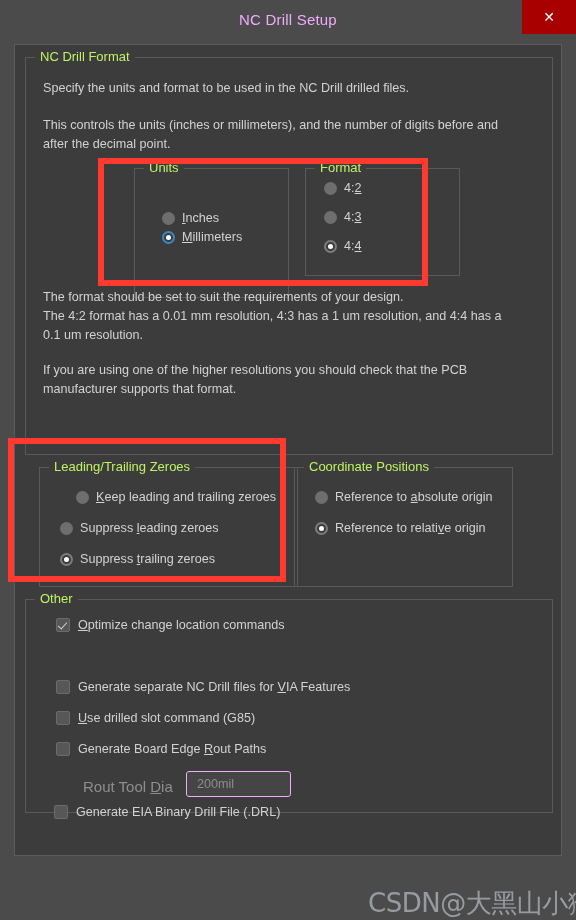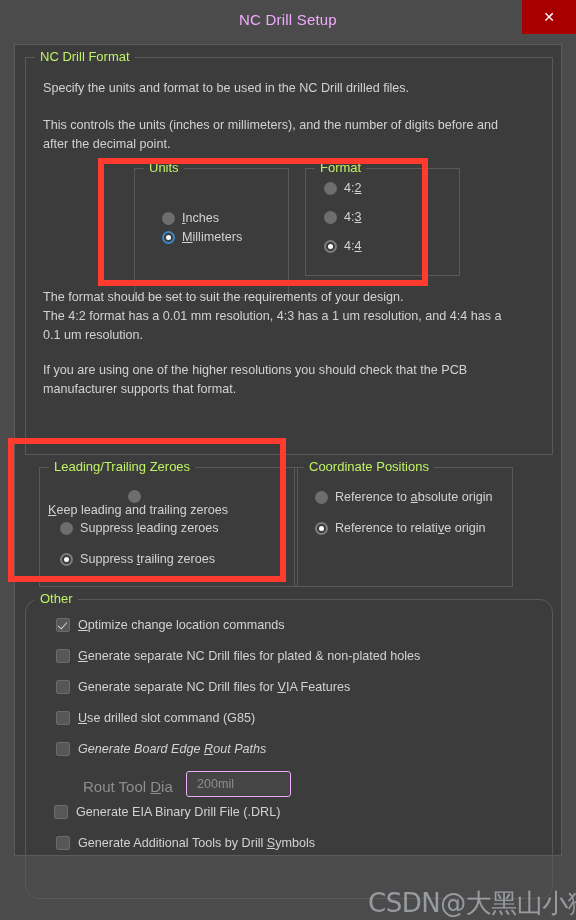--- a/index.html
+++ b/index.html
@@ -238,21 +238,21 @@
 The 4:2 format has a 0.01 mm resolution, 4:3 has a 1 um resolution, and 4:4 has a
 0.1 um resolution.</div>
 
       <div class="para" style="left:17px; top:303px; width:505px;">If you are using one of the higher resolutions you should check that the PCB
 manufacturer supports that format.</div>
     </div>
 
     <div class="group" style="left:10px; top:422px; width:259px; height:120px;margin-left:14px;">
       <div class="legend">Leading/Trailing Zeroes</div>
 
-      <div class="opt" style="left:8px; top:22px;flex-direction:column;">
+      <div class="opt" style="left:36px; top:22px;">
         <span class="radio"></span>
         <span><u>K</u><span>eep leading and trailing zeroes</span></span>
       </div>
       <div class="opt" style="left:20px; top:53px;">
         <span class="radio"></span>
         <span>Suppress <u>l</u><span>eading zeroes</span></span>
       </div>
       <div class="opt" style="left:20px; top:84px;">
         <span class="radio checked"></span>
         <span>Suppress <u>t</u><span>railing zeroes</span></span>
@@ -265,62 +265,54 @@
       <div class="opt" style="left:20px; top:22px;">
         <span class="radio"></span>
         <span>Reference to <u>a</u><span>bsolute origin</span></span>
       </div>
       <div class="opt" style="left:20px; top:53px;">
         <span class="radio checked"></span>
         <span>Reference to relati<u>v</u><span>e origin</span></span>
       </div>
     </div>
 
-    <div class="group" style="left:10px; top:554px; width:528px; height:300px;border-radius:13px;">
+    <div class="group" style="left:10px; top:554px; width:528px; height:214px;">
       <div class="legend">Other</div>
 
       <div class="opt" style="left:30px; top:18px;">
         <span class="chk checked"></span>
         <span><u>O</u><span>ptimize change location commands</span></span>
       </div>
 
-      <div class="opt" style="left:30px; top:49px;">
-        <span class="chk"></span>
-        <span><u>G</u><span>enerate separate NC Drill files for plated &amp; non-plated holes</span></span>
-      </div>
 
       <div class="opt" style="left:30px; top:80px;">
         <span class="chk"></span>
         <span>Generate separate NC Drill files for <u>V</u><span>IA Features</span></span>
       </div>
 
       <div class="opt" style="left:30px; top:111px;">
         <span class="chk"></span>
         <span><u>U</u><span>se drilled slot command (G85)</span></span>
       </div>
 
-      <div class="opt" style="left:30px; top:142px;font-style:italic;">
+      <div class="opt" style="left:30px; top:142px;">
         <span class="chk"></span>
         <span>Generate Board Edge <u>R</u><span>out Paths</span></span>
       </div>
 
       <div class="field-label" style="left:57px; top:178px;">
         Rout Tool <u>D</u>ia
       </div>
       <input class="textfield" type="text" readonly="" style="left: 160px; top: 171px; width: 105px; height: 26px;" value="200mil">
 
       <div class="opt" style="left:28px; top:205px;">
         <span class="chk"></span>
         <span>Generate EIA Binary Drill File (.DRL)</span>
       </div>
 
-      <div class="opt" style="left:30px; top:236px;">
-        <span class="chk"></span>
-        <span>Generate Additional Tools by Drill <u>S</u>ymbols</span>
-      </div>
     </div>
 
   </div>
 
 </div>
 
 <div class="annot" style="left:98px; top:158px; width:330px; height:128px;"></div>
 <div class="annot" style="left:8px; top:438px; width:278px; height:144px;"></div>
 
 <div class="watermark">CSDN@大黑山小猴子</div>

